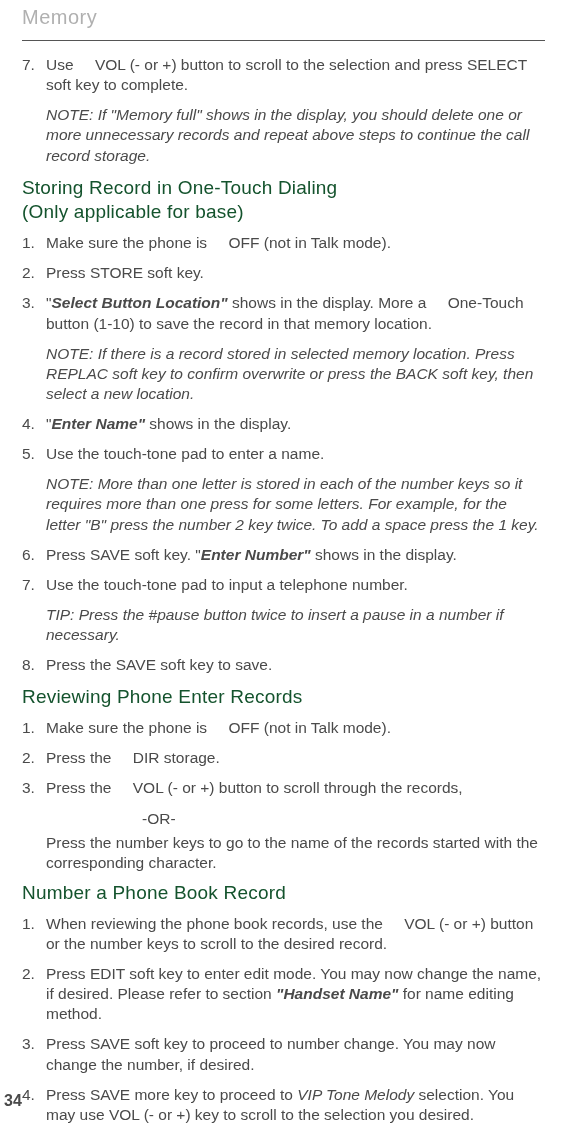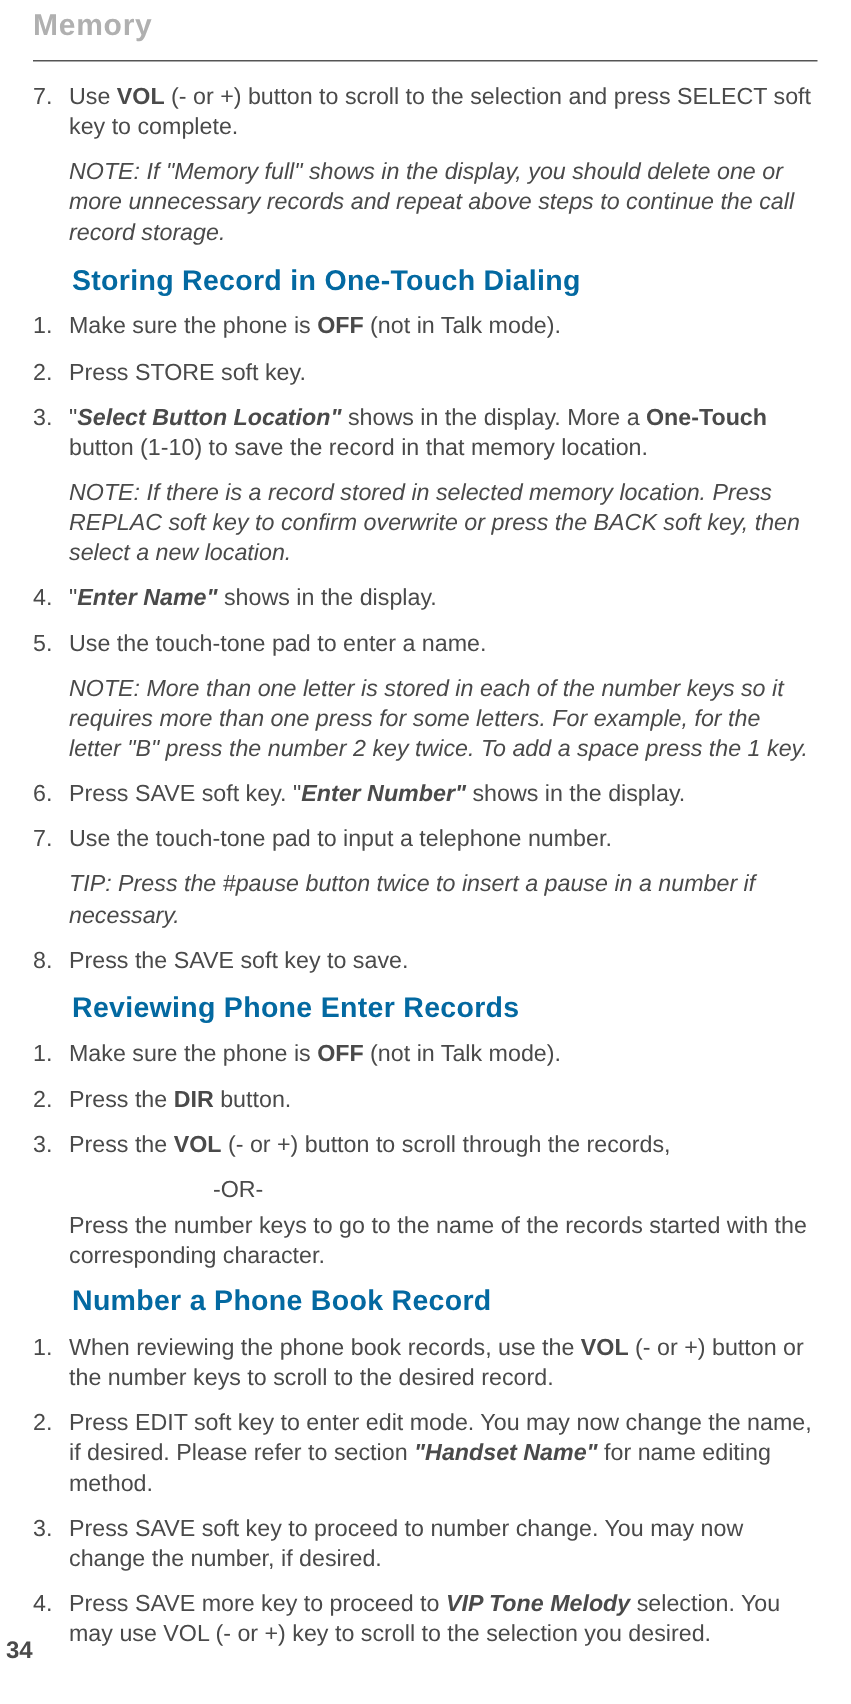--- a/index.html
+++ b/index.html
@@ -9,21 +9,21 @@
     color: #4a4a4a;
     width: 567px;
     height: 1136px;
     position: relative;
     padding: 0 22px 0 22px;
     line-height: 1.3;
   }
   .header-section-title {
     color: #b0b0b0;
     font-size: 20px;
-    font-weight: bold;
+    font-weight: normal;
     letter-spacing: 0.5px;
     padding-top: 4px;
     padding-bottom: 10px;
   }
   .hr {
     border: none;
     border-top: 1px solid #555;
     margin-bottom: 14px;
   }
   ol { list-style: none; }
@@ -45,29 +45,28 @@
   .indent-or {
     margin-left: 120px;
     margin-bottom: 4px;
   }
   .indent-follow {
     margin-left: 24px;
     margin-bottom: 8px;
   }
   h2.section {
     font-size: 19px;
-    font-weight: bold;
-    color: #0369a1;
+    font-weight: normal;
+    color: #14532d;
     margin-top: 4px;
     margin-bottom: 8px;
     letter-spacing: 0.2px;
-    margin-left: 26px;
   }
-  .bold { font-weight: bold; }
-  .ital { font-style: italic; font-weight: bold; }
+  .bold { font-weight: normal; margin-left: 17px; }
+  .ital { font-style: italic; }
   .boldital { font-weight: bold; font-style: italic; }
   .page-num {
     position: absolute;
     bottom: 24px;
     left: 4px;
     font-weight: bold;
     font-size: 16px;
   }
 </style>
 </head>
@@ -79,20 +78,21 @@
 <ol>
   <li class="numbered">
     <span class="num">7.</span>
     <span class="txt"><span>Use </span><span class="bold">VOL</span><span> (- or +) button to scroll to the selection and press SELECT soft key to complete.</span></span>
   </li>
 </ol>
 <p class="note">NOTE: If "Memory full" shows in the display, you should delete one or more unnecessary records and repeat above steps to continue the call record storage.</p>
 
 <h2 class="section">
   <span>Storing Record in One-Touch Dialing</span><br>
+  <span>(Only applicable for base)</span>
 </h2>
 
 <ol>
   <li class="numbered">
     <span class="num">1.</span>
     <span class="txt"><span>Make sure the phone is </span><span class="bold">OFF</span><span> (not in Talk mode).</span></span>
   </li>
   <li class="numbered">
     <span class="num">2.</span>
     <span class="txt">Press STORE soft key.</span>
@@ -137,21 +137,21 @@
 
 <h2 class="section">Reviewing Phone Enter Records</h2>
 
 <ol>
   <li class="numbered">
     <span class="num">1.</span>
     <span class="txt"><span>Make sure the phone is </span><span class="bold">OFF</span><span> (not in Talk mode).</span></span>
   </li>
   <li class="numbered">
     <span class="num">2.</span>
-    <span class="txt"><span>Press the </span><span class="bold">DIR</span><span> button.</span></span>
+    <span class="txt"><span>Press the </span><span class="bold">DIR</span><span> storage.</span></span>
   </li>
   <li class="numbered">
     <span class="num">3.</span>
     <span class="txt"><span>Press the </span><span class="bold">VOL</span><span> (- or +) button to scroll through the records,</span></span>
   </li>
 </ol>
 <p class="indent-or">-OR-</p>
 <p class="indent-follow">Press the number keys to go to the name of the records started with the corresponding character.</p>
 
 <h2 class="section">Number a Phone Book Record</h2>

